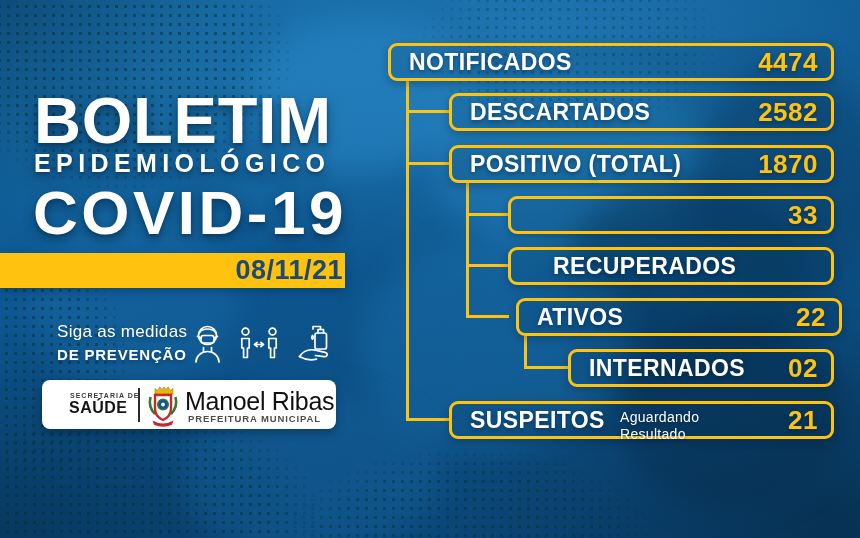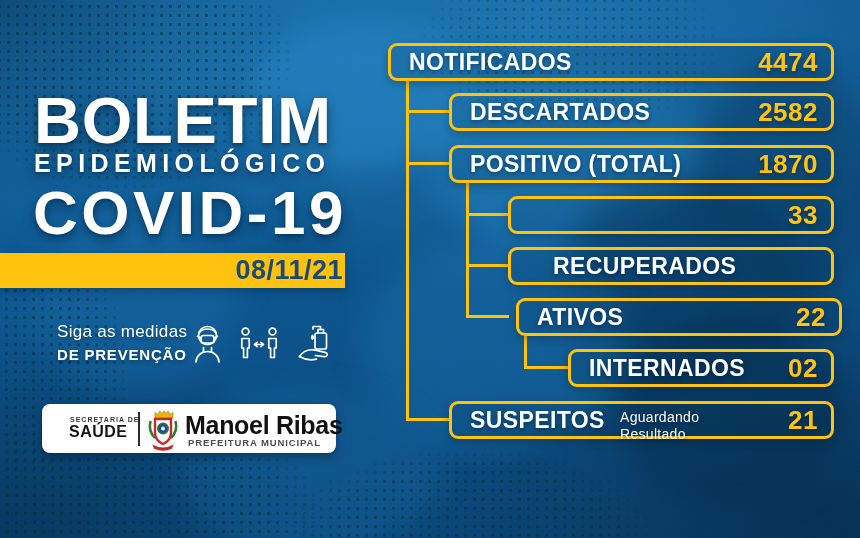--- a/index.html
+++ b/index.html
@@ -46,27 +46,27 @@
   .date-bar{position:absolute;left:0;top:253px;width:345px;height:35px;background:#FFC20E;
     box-shadow:0 3px 9px rgba(2,25,48,.35);display:flex;align-items:center;justify-content:flex-end;}
   .date-bar span{font-size:27px;font-weight:800;color:#1B4A75;padding-right:2px;letter-spacing:.5px;}
 
   .prevention{position:absolute;left:57px;top:322px;color:#fff;}
   .prev-l1{font-size:17px;font-weight:400;letter-spacing:.3px;text-shadow:0 2px 4px rgba(3,30,58,.45);}
   .prev-l2{font-size:15px;font-weight:800;letter-spacing:.8px;margin-top:4px;text-shadow:0 2px 4px rgba(3,30,58,.45);}
   .prev-icons{position:absolute;left:192px;top:322px;display:flex;align-items:flex-end;gap:14px;}
   .prev-icons svg{display:block;}
 
-  .badge{position:absolute;left:42px;top:404px;width:294px;height:49px;background:#fff;
+  .badge{position:absolute;left:42px;top:380px;width:294px;height:49px;background:#fff;
     border-radius:8px;box-shadow:0 4px 10px rgba(2,25,48,.4);}
   .sec-small{position:absolute;left:28px;top:12px;font-size:7px;font-weight:700;color:#3a3a3a;letter-spacing:1px;}
   .sec-big{position:absolute;left:27px;top:19px;font-size:16px;font-weight:900;color:#141414;letter-spacing:.5px;}
   .badge-divider{position:absolute;left:96px;top:8px;width:2px;height:34px;background:#2b2b2b;}
   .crest{position:absolute;left:104px;top:2px;}
-  .city-name{position:absolute;left:143px;top:7px;font-size:25px;font-weight:700;color:#111;letter-spacing:-.3px;white-space:nowrap;text-align:right;}
+  .city-name{position:absolute;left:143px;top:7px;font-size:25px;font-weight:400;color:#111;letter-spacing:-.3px;white-space:nowrap;text-align:right;}
   .city-sub{position:absolute;left:146px;top:33px;font-size:9.5px;font-weight:700;color:#4d4d4d;letter-spacing:.9px;white-space:nowrap;}
 
   
   .cl{position:absolute;background:#FFC20E;}
   .stat-row{position:absolute;height:38px;border:3px solid #FFC20E;border-radius:9px;
     box-sizing:border-box;display:flex;align-items:center;
     background:rgba(4,38,68,.12);box-shadow:0 3px 8px rgba(2,25,48,.3);}
   .stat-label{color:#fff;font-weight:800;font-size:23px;letter-spacing:.4px;padding-left:18px;
     white-space:nowrap;text-shadow:0 2px 4px rgba(3,30,58,.5);}
   .stat-value{margin-left:auto;color:#FFC20E;font-weight:800;font-size:26px;padding-right:13px;

